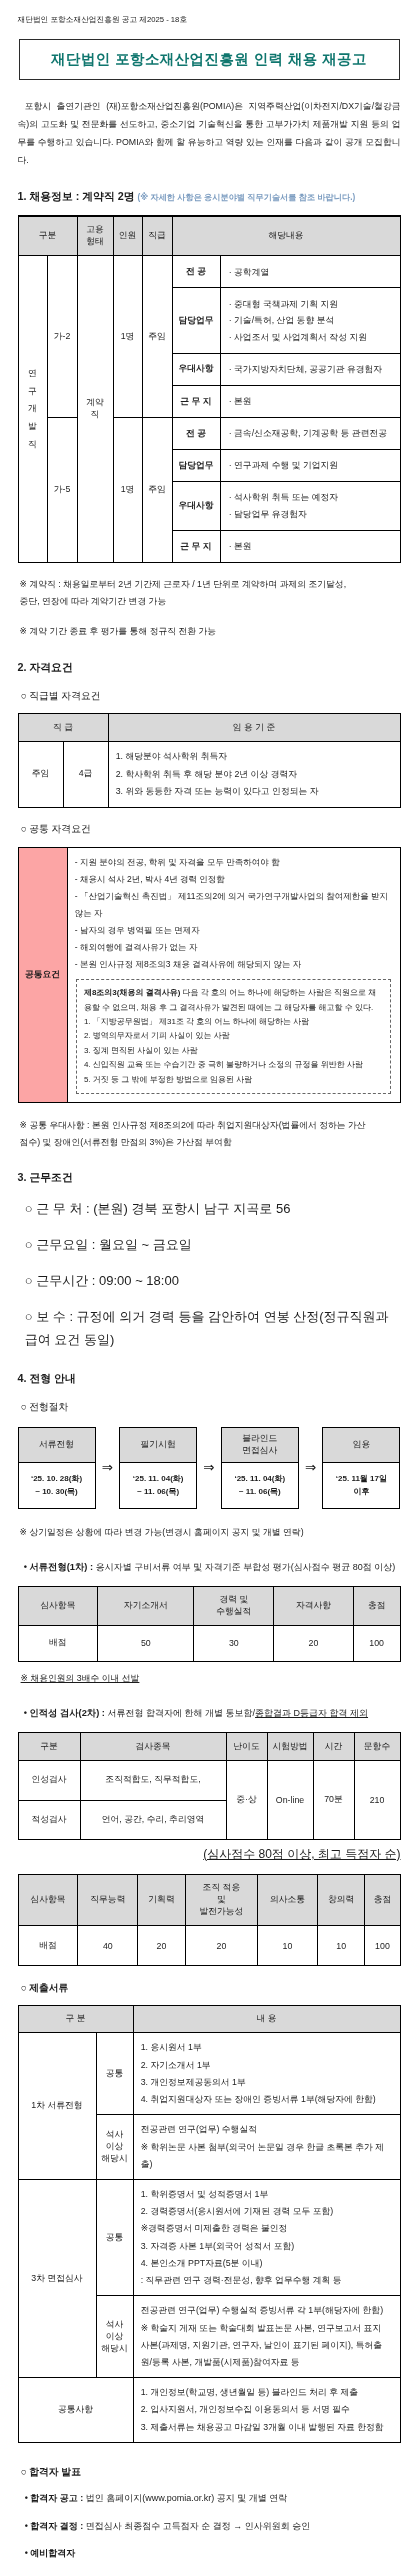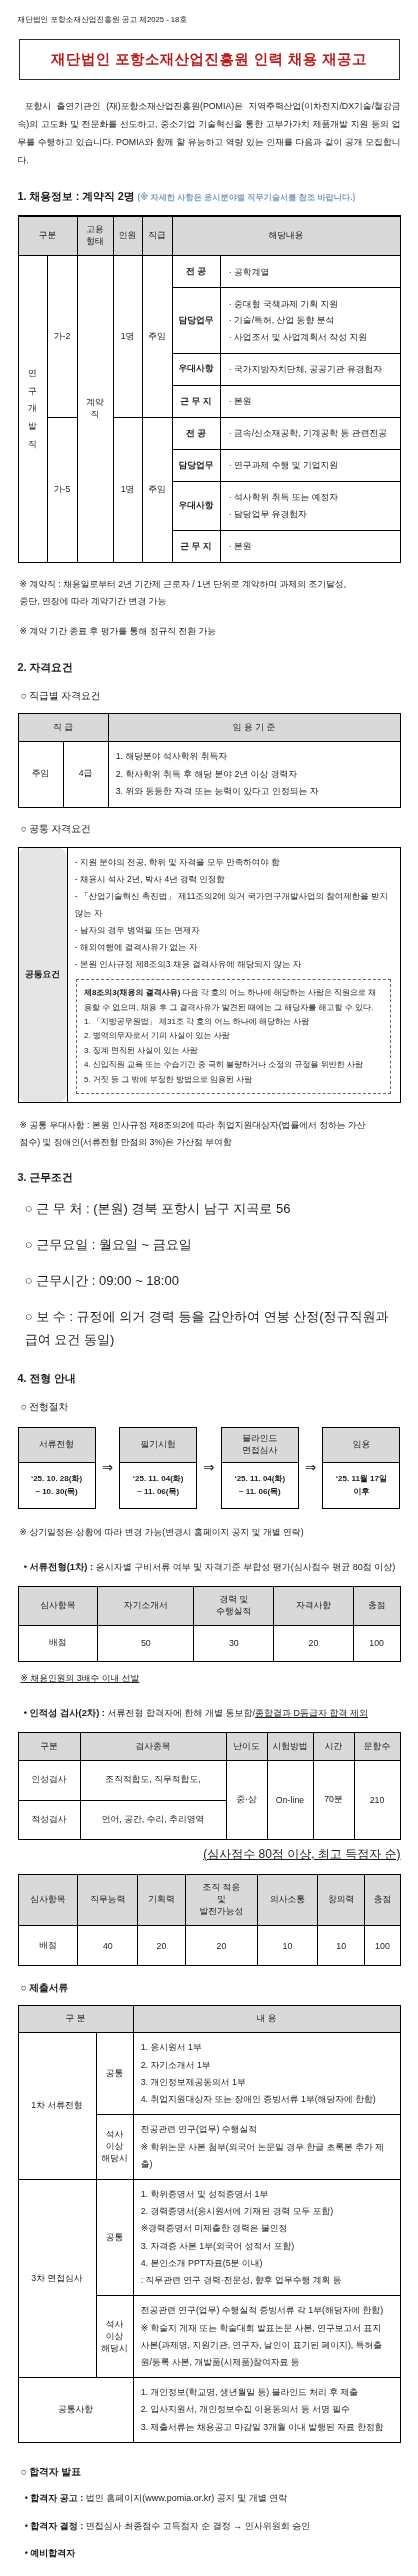--- a/index.html
+++ b/index.html
@@ -3,21 +3,21 @@
 <meta charset="utf-8">
 <style>
   html,body{margin:0;padding:0;background:#ffffff;}
   body{width:418px;color:#1c1c1c;font-family:"Liberation Sans","DejaVu Sans",sans-serif;}
   .page{padding:13.4px 17.5px 36px 17.5px;box-sizing:border-box;}
   .pre{white-space:pre-line;}
   .b{font-weight:bold;}
   .ul{text-decoration:underline;}
   .notice-no{font-size:7.7px;margin:2.1px 0 13.4px 0;}
   .title-box{border:1px solid #2b2b2b;padding:10.3px 3.1px;text-align:center;margin:0 1px 16.5px 1px;}
-  .title-box .t{color:#b91c1c;font-size:14.4px;font-weight:bold;letter-spacing:0.5px;}
+  .title-box .t{color:#0f766e;font-size:14.4px;font-weight:bold;letter-spacing:0.5px;}
   .intro{font-size:8.8px;line-height:2.05;text-align:justify;text-indent:7.2px;margin:0 0 18.5px 0;}
   h2.sec{font-size:10.8px;margin:20.6px 0 11.3px 0;font-weight:bold;}
   h2.sec .note-blue{color:#7b9cc0;font-size:8.2px;font-weight:bold;}
   h3.osub{font-size:9.8px;font-weight:normal;margin:15.5px 0 10.3px 3.1px;}
   h3.osub.bold{font-weight:bold;}
   table.tbl{border-collapse:collapse;width:100%;border:1px solid #000;margin:0 0 5.2px 0;}
   table.tbl th,table.tbl td{border:0.5px solid #000;padding:5.2px 4.1px;font-size:8.8px;text-align:center;vertical-align:middle;}
   table.tbl thead th{background:#d9d9d9;border-bottom:1.5px double #000;font-weight:normal;padding:7.2px 3.1px;}
   table.tbl td.left{text-align:left;padding:6.2px 7.2px;}
   table.job{border-top:2.1px solid #000;border-bottom:1.5px solid #000;}
@@ -165,21 +165,21 @@
 
   <h3 class="osub">○ 공통 자격요건</h3>
 
   <table class="tbl">
     <colgroup>
         <col style="width:49px">
         <col>
       </colgroup>
     <tbody>
       <tr>
-        <td style="background:#e5e5e5;font-weight:bold;border-radius:11px;">공통요건</td>
+        <td style="background:#fca5a5;font-weight:bold;">공통요건</td>
         <td class="left">
           <div class="pre common-items">- 지원 분야의 전공, 학위 및 자격을 모두 만족하여야 함
 - 채용시 석사 2년, 박사 4년 경력 인정함
 - 「산업기술혁신 촉진법」 제11조의2에 의거 국가연구개발사업의 참여제한을 받지 않는 자
 - 남자의 경우 병역필 또는 면제자
 - 해외여행에 결격사유가 없는 자
 - 본원 인사규정 제8조의3 채용 결격사유에 해당되지 않는 자</div>
           <div class="law-box">
             <span class="b">제8조의3(채용의 결격사유)</span><span class="pre"> 다음 각 호의 어느 하나에 해당하는 사람은 직원으로 채용할 수 없으며, 채용 후 그 결격사유가 발견된 때에는 그 해당자를 해고할 수 있다.</span>
             <div class="pre">1. 「지방공무원법」 제31조 각 호의 어느 하나에 해당하는 사람

